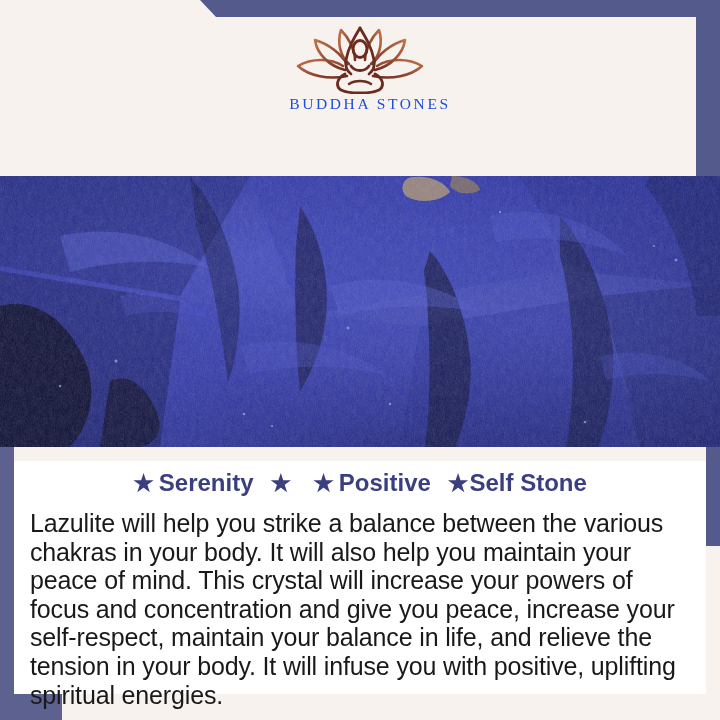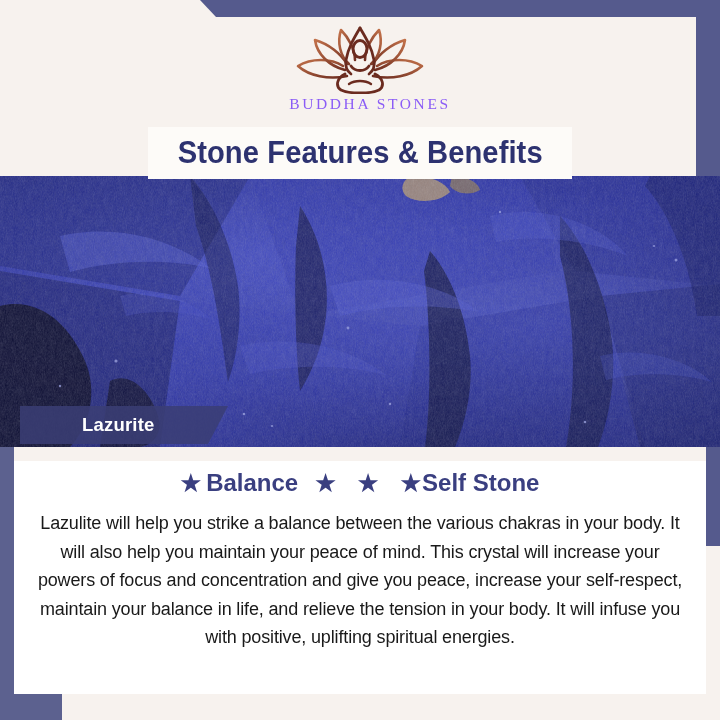--- a/index.html
+++ b/index.html
@@ -75,21 +75,21 @@
     margin-top: 5px;
     width: 150px;
     height: 72px;
     display: block;
   }
   .logo-wordmark {
     margin-top: 1px;
     font-family: "Liberation Serif", serif;
     font-size: 15.5px;
     letter-spacing: 2.6px;
-    color: #8b5cf6;
+    color: #1d4ed8;
     font-weight: 400;
     margin-left: 20px;
   }
 
   
   .title-band {
     position: absolute;
     left: 148px;
     top: 127px;
     width: 424px;
@@ -187,24 +187,24 @@
   }
   .benefit + .benefit { margin-left: 17px; }
   .benefit.tight + .benefit.tight { margin-left: 17px; }
   .benefit.last .star { margin-right: 1px; }
 
   .body-text {
     position: absolute;
     left: 16px;
     top: 62px;
     width: 660px;
-    font-size: 18px;
+    font-size: 25px;
     line-height: 28.6px;
     color: #191919;
-    text-align: center;
+    text-align: left;
     letter-spacing: -0.15px;
   }
 </style>
 </head>
 <body>
 
 <div id="card">
 
   <div class="navy-top-band"></div>
   <div class="navy-right-strip"></div>
@@ -243,23 +243,20 @@
         <ellipse cx="75" cy="27" rx="7" ry="8.5" stroke="#6b2b1f" stroke-width="2.8"></ellipse>
 
         <path d="M66 44 C70 50 80 50 84 44" stroke="#6b2b1f" stroke-width="2.8"></path>
         <path d="M60 52 C52 56 50 64 56 68 C64 72 86 72 94 68 C100 64 98 56 90 52" stroke="#6b2b1f" stroke-width="2.8"></path>
         <path d="M64 62 C70 58 80 58 86 62" stroke="#6b2b1f" stroke-width="2.4"></path>
       </g>
     </svg>
     <div class="logo-wordmark">BUDDHA STONES</div>
   </div>
 
-  <div class="title-band">
-    <div class="title-text">Stone Features &amp; Benefits</div>
-  </div>
 
   <div class="photo">
     <svg width="720" height="271" viewBox="0 0 720 271" preserveAspectRatio="none">
       <defs>
         <linearGradient id="bgBlue" x1="0" y1="0" x2="0.6" y2="1">
           <stop offset="0%" stop-color="#222a8f"></stop>
           <stop offset="45%" stop-color="#2b33a6"></stop>
           <stop offset="100%" stop-color="#171c66"></stop>
         </linearGradient>
         <radialGradient id="glowA" cx="0.35" cy="0.3" r="0.55">
@@ -333,37 +330,35 @@
         <circle cx="390" cy="228" r="1.2"></circle>
         <circle cx="585" cy="246" r="1.3"></circle>
       </g>
 
       <rect width="720" height="271" filter="url(#rough)" opacity="0.55"></rect>
       <rect width="720" height="271" filter="url(#rough2)" opacity="0.4"></rect>
       <rect width="720" height="271" fill="#1a2080" opacity="0.1"></rect>
     </svg>
   </div>
 
-  <div class="stone-label">
-    <span class="stone-label-text">Lazurite</span>
-  </div>
 
   <div class="body-panel">
     <div class="panel-cream-top"></div>
 
     <div class="benefits-row">
       <span class="benefit tight">
         <span class="star">★</span>
-        <span>Balance</span>
+        <span>Serenity</span>
       </span>
       <span class="benefit tight">
         <span class="star">★</span>
       </span>
       <span class="benefit tight">
         <span class="star">★</span>
+        <span>Positive</span>
       </span>
       <span class="benefit tight last">
         <span class="star">★</span>
         <span>Self Stone</span>
       </span>
     </div>
 
     <div class="body-text">Lazulite will help you strike a balance between the various chakras in your body. It will also help you maintain your peace of mind. This crystal will increase your powers of focus and concentration and give you peace, increase your self-respect, maintain your balance in life, and relieve the tension in your body. It will infuse you with positive, uplifting spiritual energies.</div>
   </div>
 

